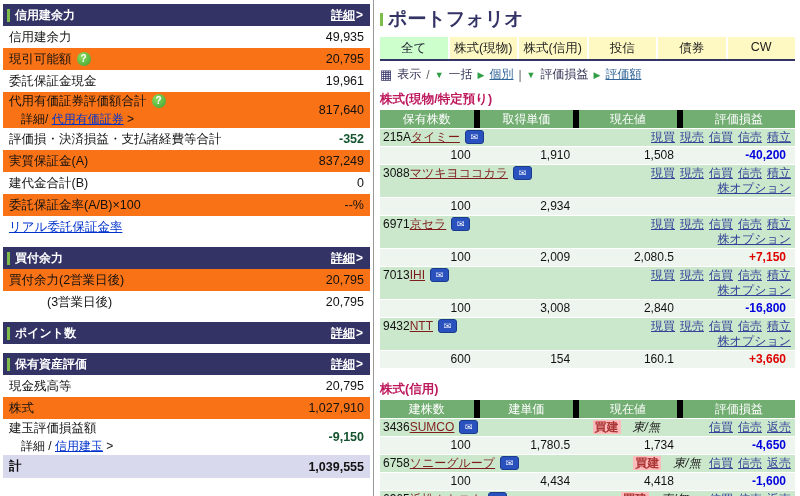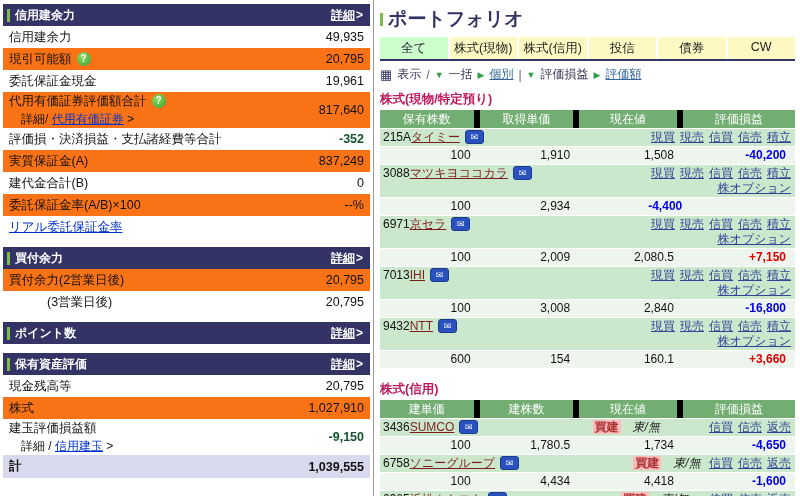--- a/index.html
+++ b/index.html
@@ -238,21 +238,20 @@
           <span class="vc c4 neg">-40,200</span>
         </div>
         <div class="name-row">
           <span class="nr-left"><span class="code">3088</span><a class="stock-link">マツキヨココカラ</a><span class="env">✉</span></span>
           <span class="nr-spacer"></span>
           <span class="actions"><span><a class="act-link">現買</a><a class="act-link">現売</a><a class="act-link">信買</a><a class="act-link">信売</a><a class="act-link">積立</a></span><div><a class="act-link">株オプション</a></div></span>
         </div>
         <div class="val-row">
           <span class="vc c1">100</span>
           <span class="vc c2">2,934</span>
-          <span class="vc c4 neg">-4,400</span>
         </div>
         <div class="name-row">
           <span class="nr-left"><span class="code">6971</span><a class="stock-link">京セラ</a><span class="env">✉</span></span>
           <span class="nr-spacer"></span>
           <span class="actions"><span><a class="act-link">現買</a><a class="act-link">現売</a><a class="act-link">信買</a><a class="act-link">信売</a><a class="act-link">積立</a></span><div><a class="act-link">株オプション</a></div></span>
         </div>
         <div class="val-row">
           <span class="vc c1">100</span>
           <span class="vc c2">2,009</span>
           <span class="vc c3">2,080.5</span>
@@ -276,22 +275,22 @@
         </div>
         <div class="val-row">
           <span class="vc c1">600</span>
           <span class="vc c2">154</span>
           <span class="vc c3">160.1</span>
           <span class="vc c4 pos">+3,660</span>
         </div>
         <div style="height: 8px;"></div>
         <div class="tbl-title">株式(信用)</div>
         <div class="thead">
+          <div class="th c1">建株数</div>
           <div class="th c2">建単価</div>
-          <div class="th c1">建株数</div>
           <div class="th c3">現在値</div>
           <div class="th c4">評価損益</div>
         </div>
         <div class="name-row">
           <span class="nr-left"><span class="code">3436</span><a class="stock-link">SUMCO</a><span class="env">✉</span></span>
           <span class="nr-mid" style="padding-left: 28%;"><span class="badge">買建</span><span class="market">東/無</span></span>
           <span class="actions"><span><a class="act-link">信買</a><a class="act-link">信売</a><a class="act-link">返売</a></span></span>
         </div>
         <div class="val-row">
           <span class="vc c1">100</span>

